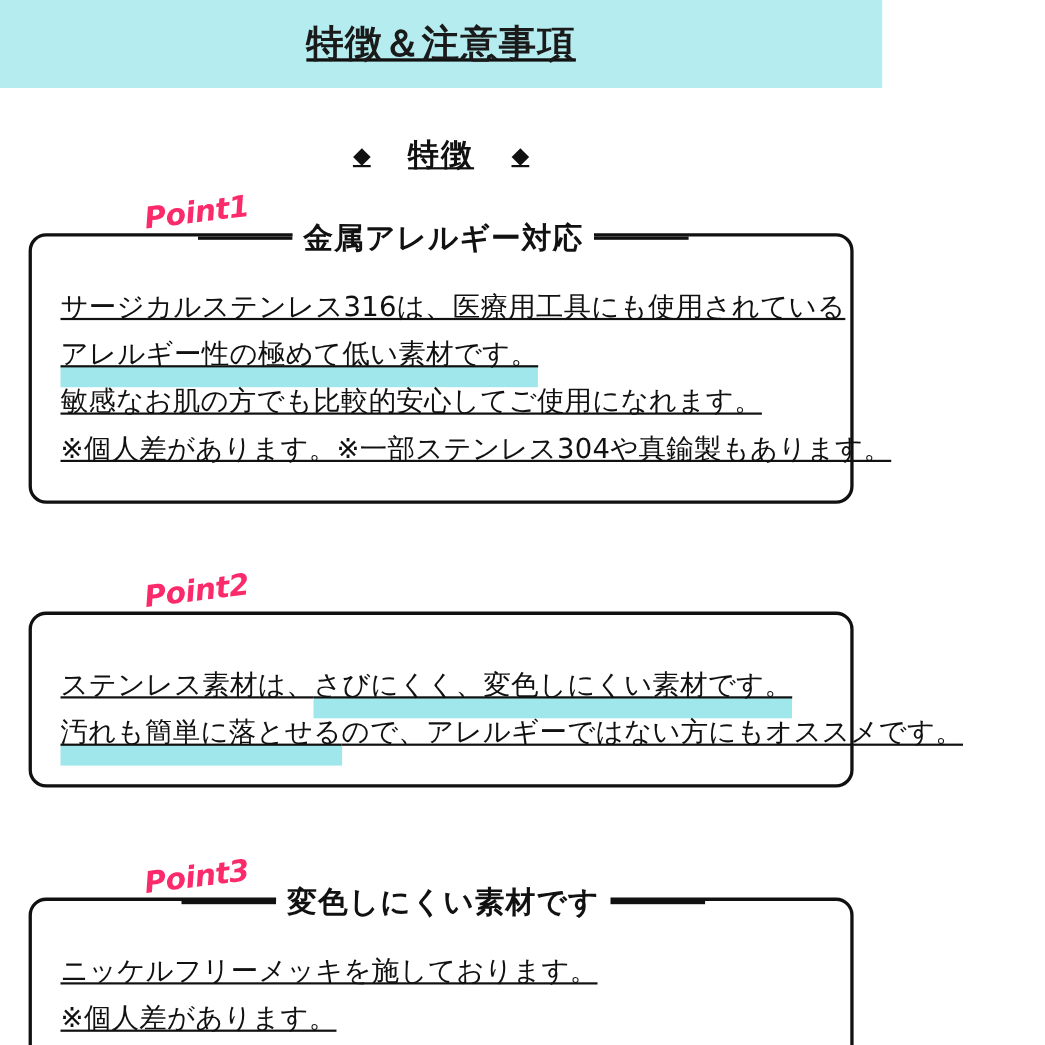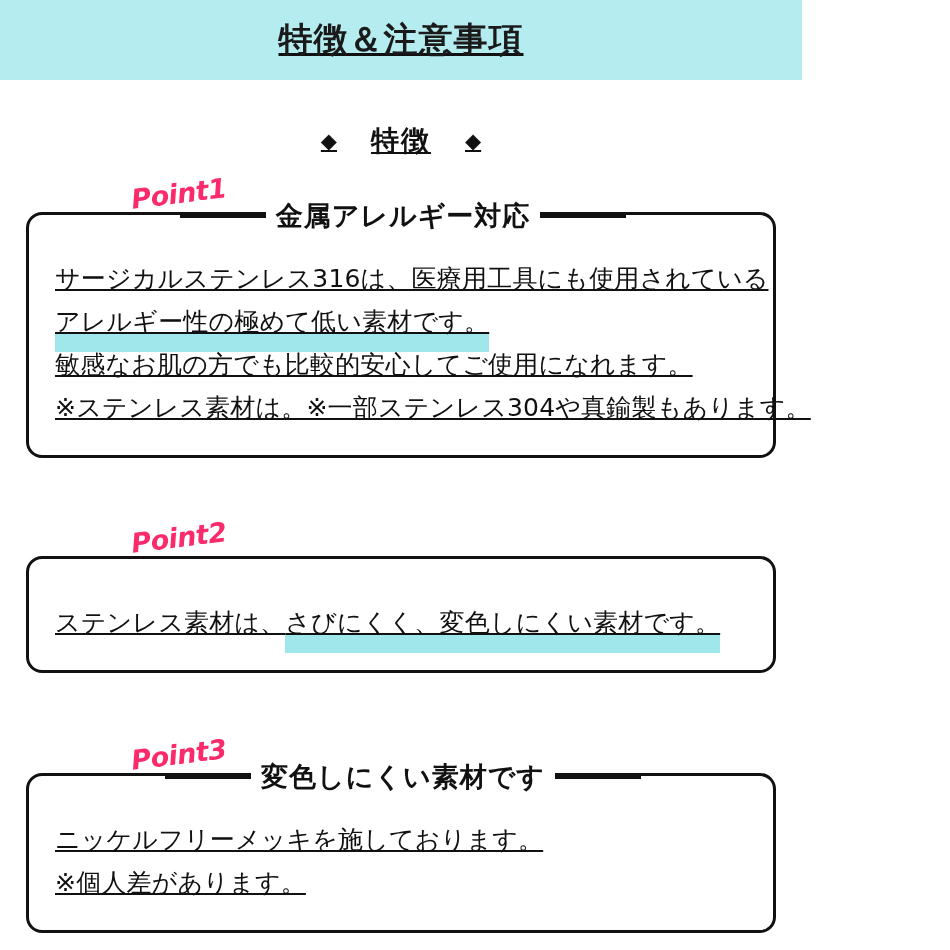--- a/index.html
+++ b/index.html
@@ -139,30 +139,31 @@
     <div class="box">
       <div class="box-title-wrap">
         <span class="rule"></span>
         <span class="box-title">金属アレルギー対応</span>
         <span class="rule"></span>
       </div>
       <div class="body-lines">
           <div class="body-line"><span>サージカルステンレス316は、医療用工具にも使用されている</span></div>
           <div class="body-line"><span class="hl">アレルギー性の極めて低い素材です。</span></div>
           <div class="body-line"><span>敏感なお肌の方でも比較的安心してご使用になれます。</span></div>
-          <div class="body-line"><span>※ステンレス素材は。※一部ステンレス304や真鍮製もあります。</span></div>
+          <div class="body-line"><span>※個人差があります。※一部ステンレス304や真鍮製もあります。</span></div>
         </div>
     </div>
   </div>
 
   <div class="block block-2">
     <div class="point-badge">Point2</div>
     <div class="box">
       <div class="body-lines">
           <div class="body-line"><span>ステンレス素材は、</span><span class="hl">さびにくく、変色しにくい素材です。</span></div>
+          <div class="body-line"><span class="hl">汚れも簡単に落とせる</span><span>ので、アレルギーではない方にもオススメです。</span></div>
         </div>
     </div>
   </div>
 
   <div class="block block-3">
     <div class="point-badge">Point3</div>
     <div class="box">
       <div class="box-title-wrap">
         <span class="rule"></span>
         <span class="box-title">変色しにくい素材です</span>

